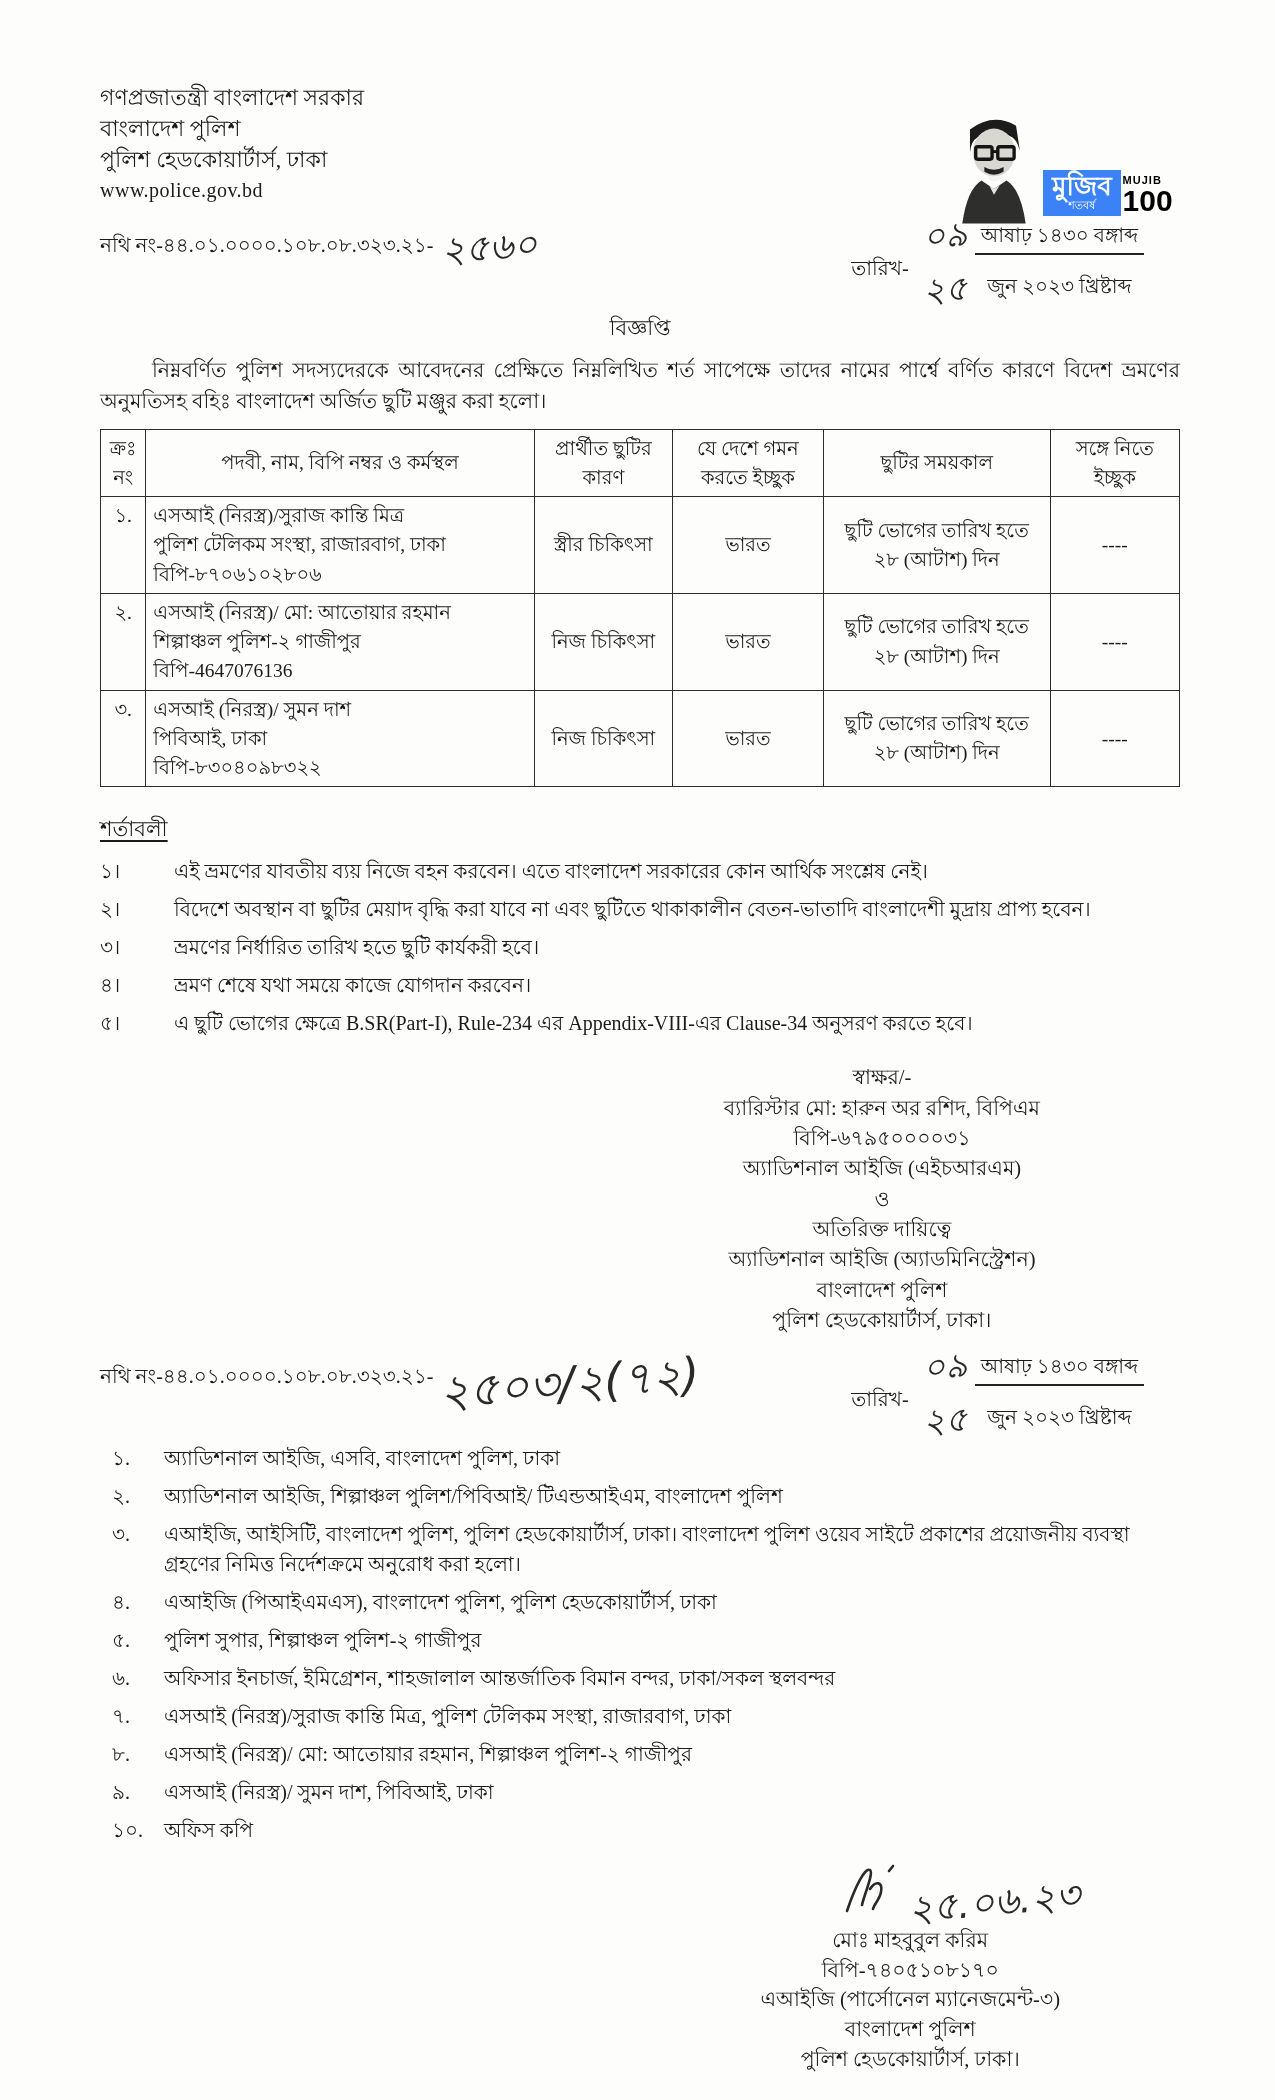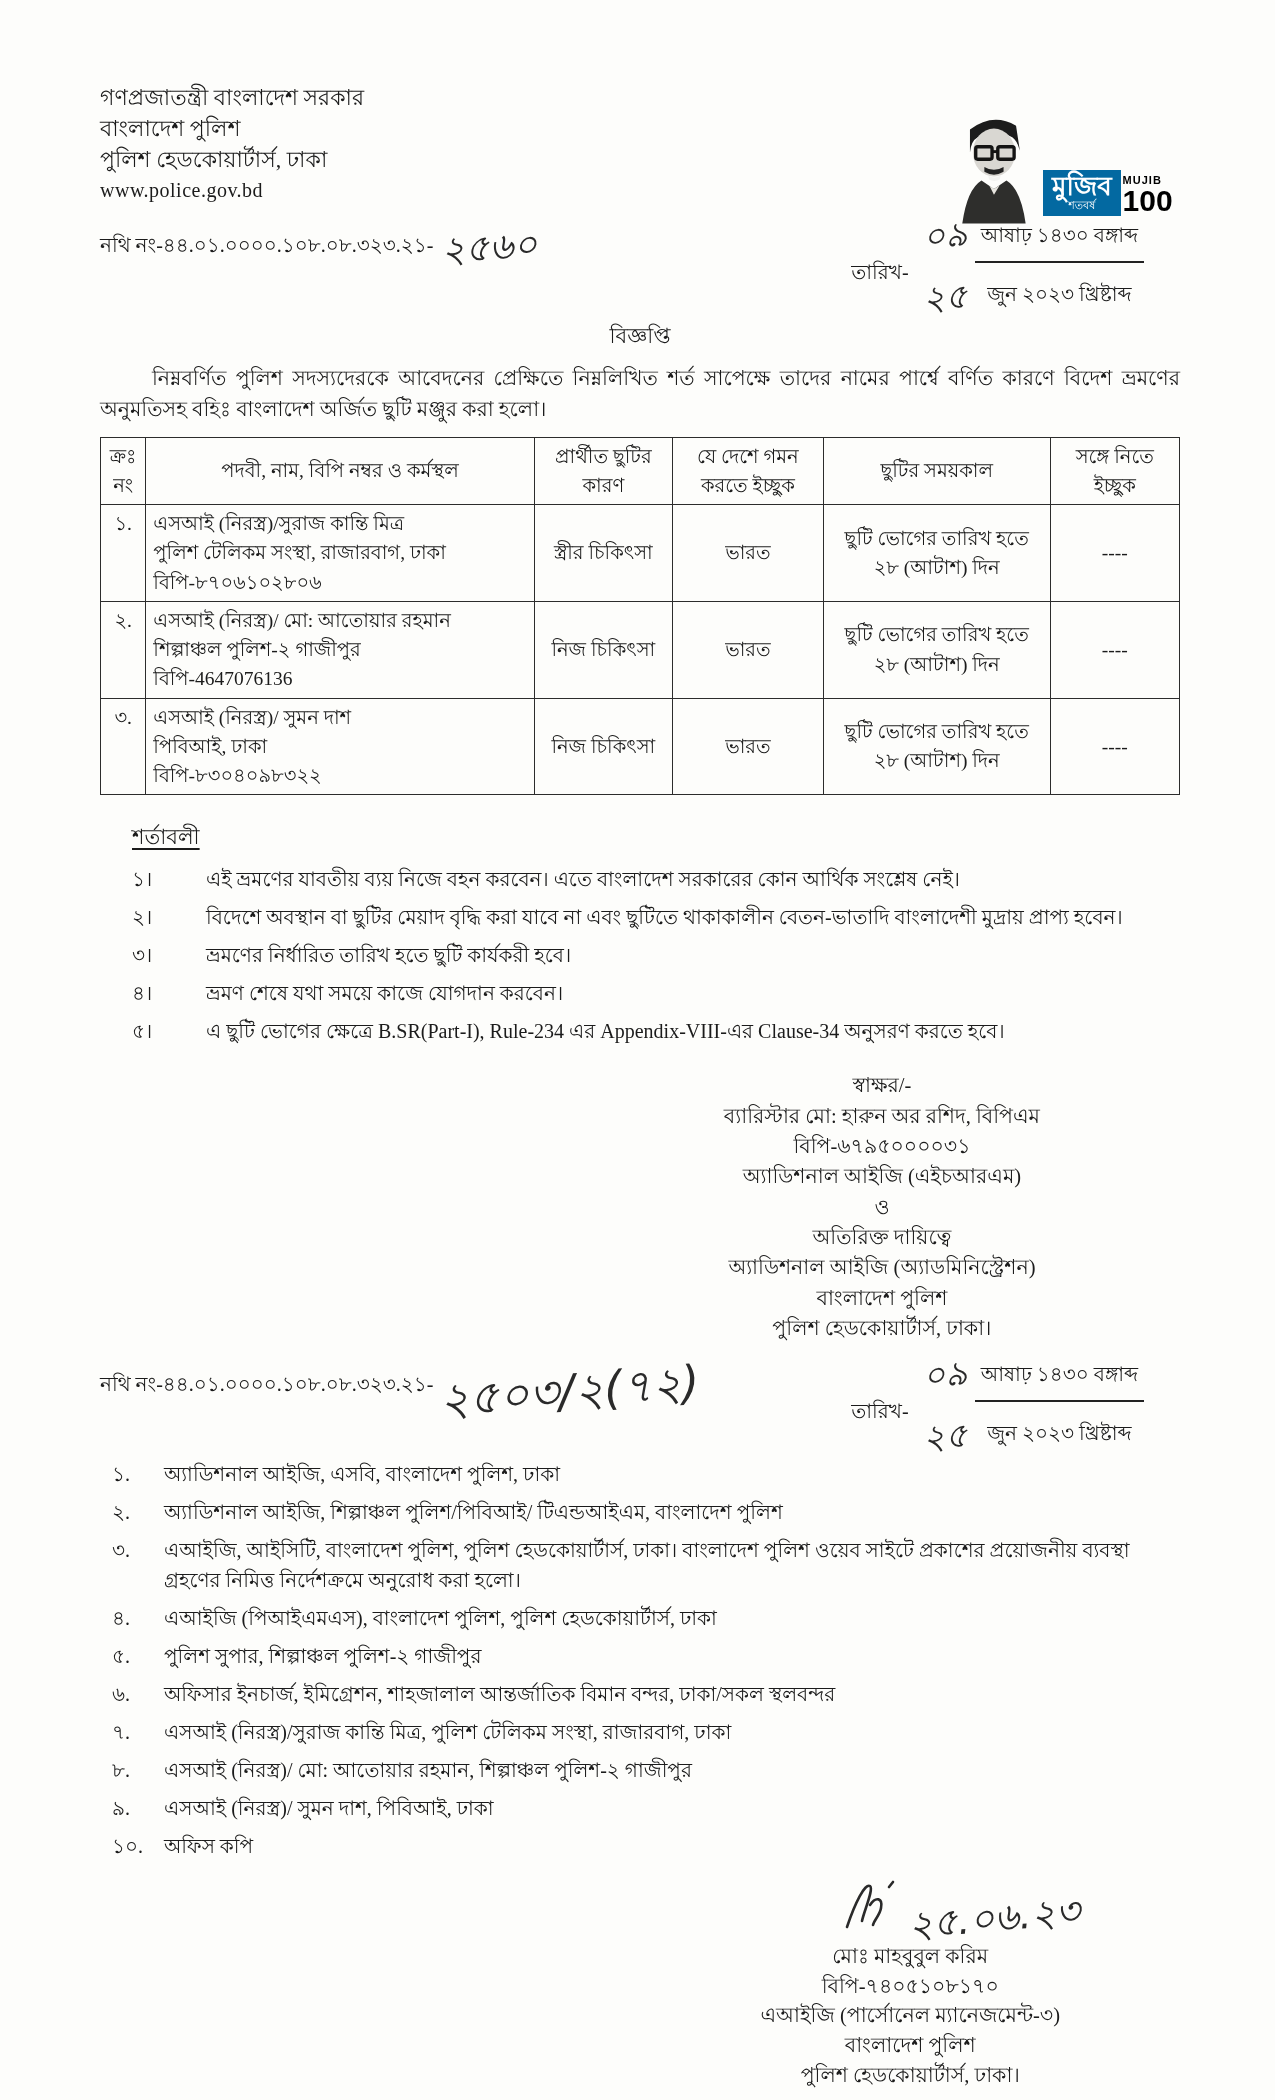--- a/index.html
+++ b/index.html
@@ -21,21 +21,21 @@
   .hdr .h-line { font-size: 22px; }
   .hdr .h-web { font-size: 20px; letter-spacing: 0.5px; }
 
   
   .logo {
     position: absolute; top: 110px; right: 78px;
     width: 252px; height: 120px;
     display: flex; align-items: flex-end; gap: 2px;
   }
   .logo-box {
-    background: #0369a1; color: #fff; text-align: center;
+    background: #3b82f6; color: #fff; text-align: center;
     padding: 3px 9px 4px; margin-bottom: 14px; line-height: 1.05;
   }
   .logo-box .lb-main { font-size: 26px; font-weight: bold; font-family: "DejaVu Sans", sans-serif; }
   .logo-box .lb-sub  { font-size: 11px; }
   .logo-right { margin-bottom: 14px; line-height: 1; color:#000000; }
   .logo-right .lr-en  { font-size: 11px; font-weight: bold; letter-spacing: 1px; font-family:"Liberation Sans",sans-serif; }
   .logo-right .lr-num { font-size: 30px; font-weight: bold; font-family:"Liberation Sans",sans-serif; }
 
   
   .memo-row { display: flex; justify-content: space-between; align-items: flex-start; margin-top: 16px; }
@@ -47,39 +47,39 @@
     transform: rotate(-4deg);
   }
   .hw-ref   { font-size: 37px; line-height: .8; margin-left: 8px; vertical-align: -8px; }
   .hw-ref-lg{ font-size: 46px; line-height: .7; margin-left: 6px; vertical-align: -16px; }
   .date-block { display: flex; align-items: center; gap: 14px; margin-right: 36px; }
   .date-label { padding-top: 14px; }
   .date-frac { display: flex; align-items: stretch; gap: 8px; }
   .hw-days { display: flex; flex-direction: column; justify-content: space-between; }
   .hw-days .hw { font-size: 34px; line-height: .9; }
   .date-lines { text-align: center; }
-  .dl-top { padding: 0 6px 8px; border-bottom: 2px solid #222; }
+  .dl-top { padding: 0 6px 0; border-bottom: 2px solid #222; }
   .dl-bot { padding: 16px 6px 0; }
 
   
   .notice-title { text-align: center; font-size: 21px; margin-top: 8px; }
   .notice-body  { margin-top: 8px; text-align: justify; text-indent: 52px; line-height: 1.5; font-size: 20.5px; }
 
   
   table.leave { width: 100%; border-collapse: collapse; margin-top: 12px; font-size: 19.5px; }
   table.leave th, table.leave td {
     border: 1.5px solid #2c2c2c; padding: 4px 7px; line-height: 1.5;
     font-weight: normal; vertical-align: middle; text-align: center;
   }
   table.leave td.c-sl   { vertical-align: top; }
   table.leave td.c-name { text-align: left; vertical-align: top; }
   table.leave td.c-dur  { padding: 4px 13px; }
 
   
-  .cond { margin-top: 26px; margin-left: 32px; }
+  .cond { margin-top: 26px; }
   .cond-head { font-size: 21px; text-decoration: underline; text-underline-offset: 4px; }
   .cond-item { display: flex; margin-top: 9px; line-height: 1.45; }
   .cond-num  { flex: none; width: 74px; }
   .cond-text { flex: 1; }
 
   
   .sig1 {
     width: max-content; margin: 24px 140px 0 auto;
     text-align: center; line-height: 1.48; font-size: 20.5px;
   }

